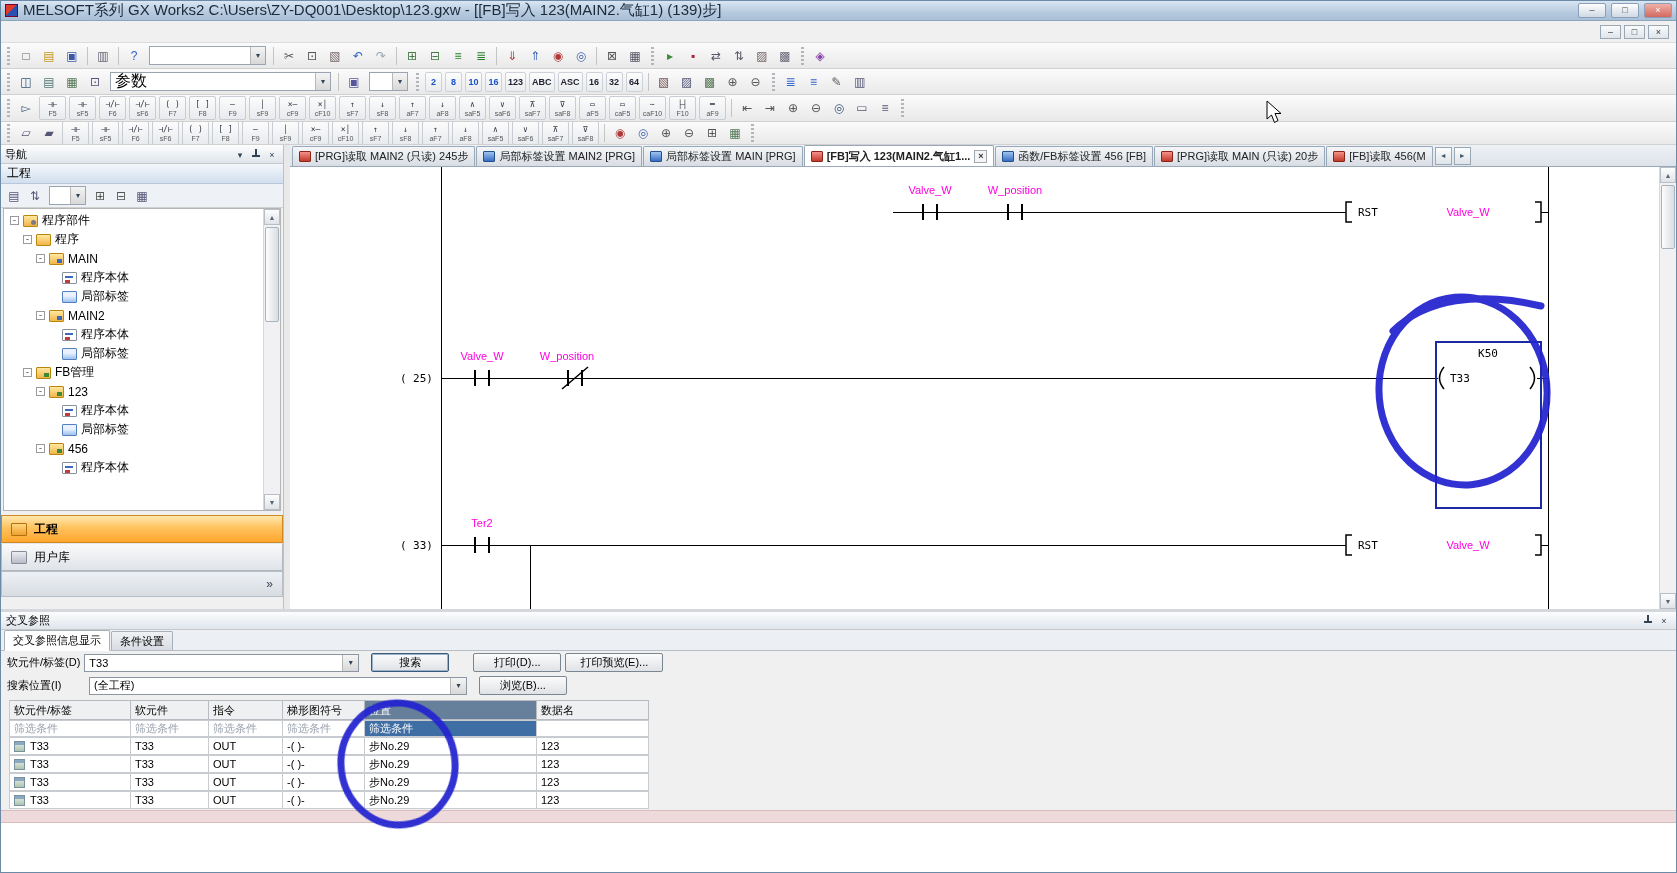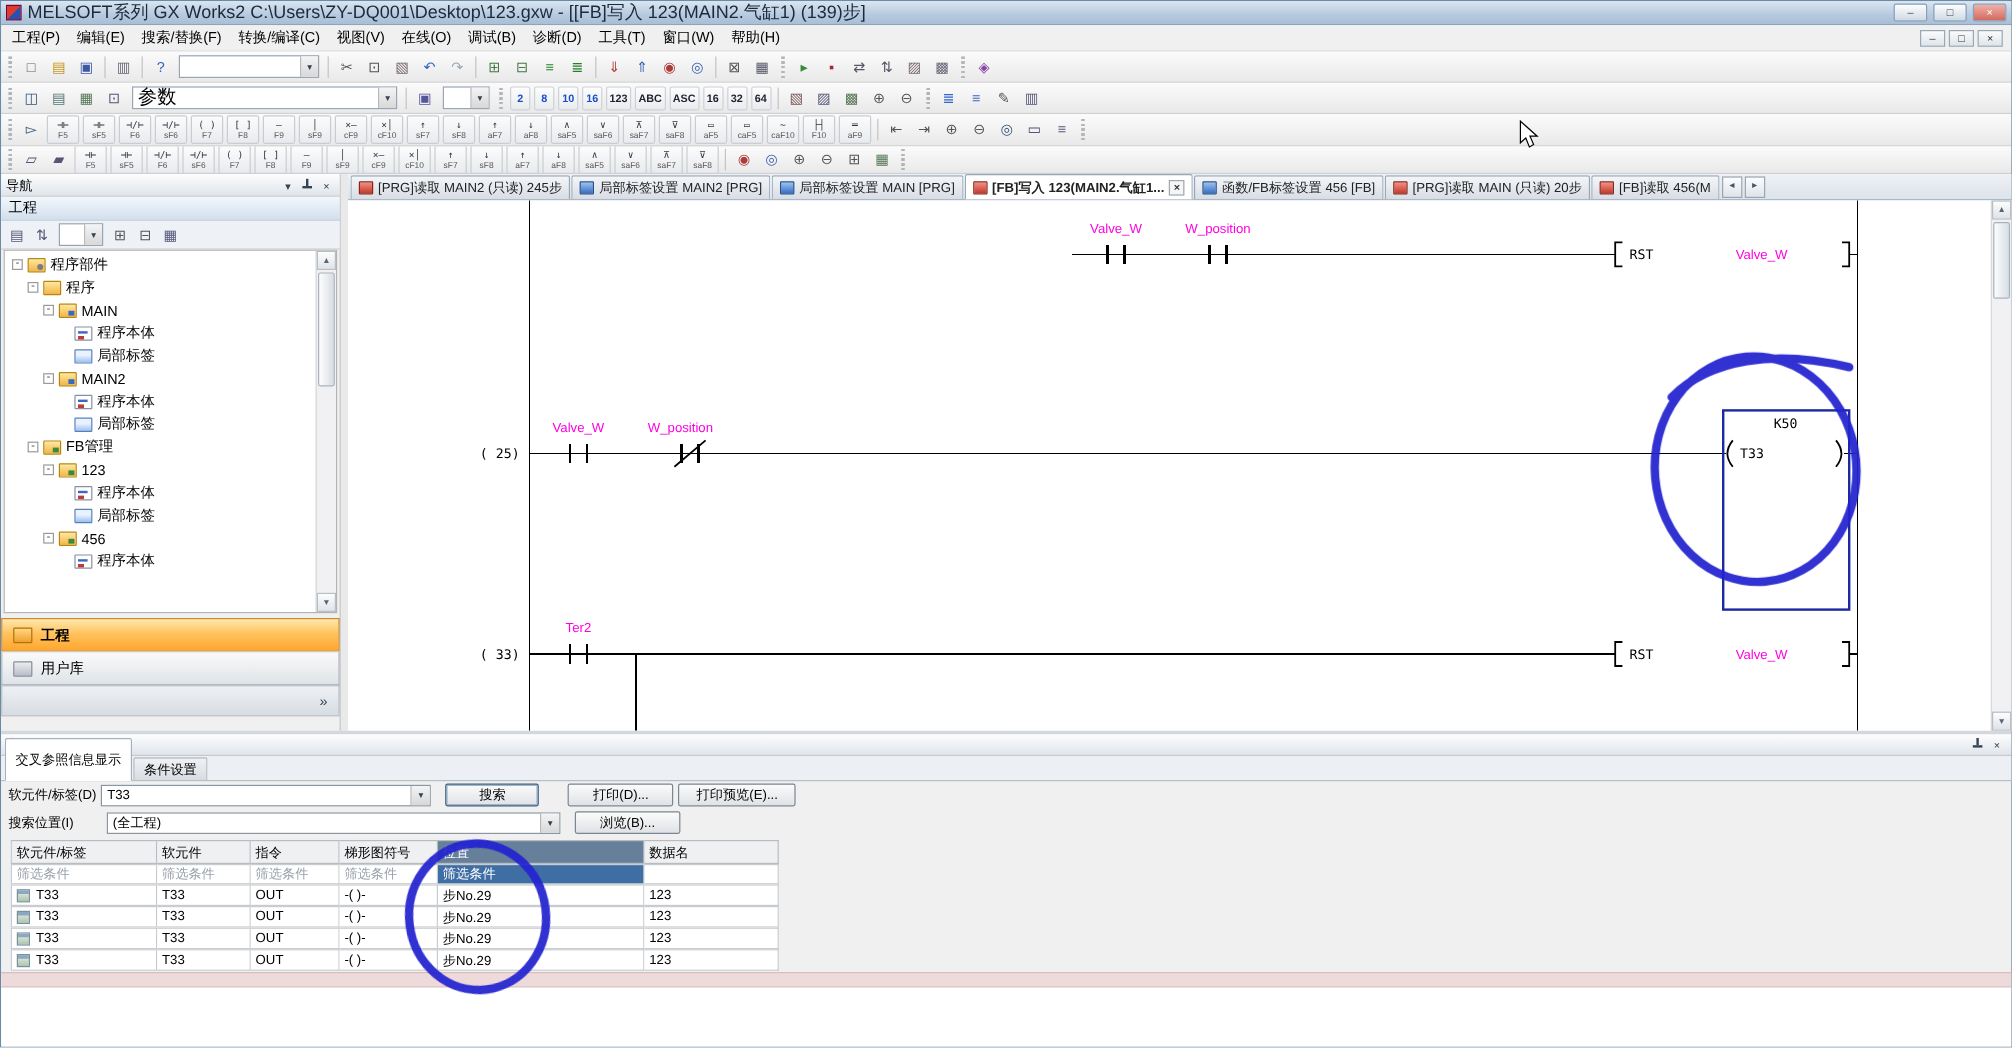--- a/index.html
+++ b/index.html
@@ -100,21 +100,21 @@
 .v-scroll .sb-thumb{top:18px;height:64px;}
 .lbl{fill:#ff00e0;font-size:11px;font-family:"Liberation Sans","DejaVu Sans",sans-serif;}
 .dev,.stp,.ins{fill:#000;font-size:11px;font-family:"DejaVu Sans Mono",monospace;}
 .sel-rect{fill:none;stroke:#1b2aa0;stroke-width:2;}
 
 
 .crossref{flex:1;min-height:0;display:flex;flex-direction:column;background:#f0f0f0;border-top:3px solid #d4d8dc;position:relative;}
 .cr-header{height:18px;flex:0 0 auto;display:flex;align-items:center;gap:4px;padding:0 5px;font-size:11px;background:linear-gradient(#fdfdfd,#dfe5ec);border-bottom:1px solid #c8c8c8;}
 .cr-tabs{height:21px;flex:0 0 auto;display:flex;align-items:flex-end;padding-left:3px;border-bottom:1px solid #b8bec6;background:#eceff3;}
 .cr-tab{height:19px;display:flex;align-items:center;padding:0 8px;font-size:11px;border:1px solid #a8b0ba;border-bottom:none;background:linear-gradient(#f0f2f4,#d8dce2);margin-right:1px;border-radius:2px 2px 0 0;}
-.cr-tab.active{background:#fff;margin-bottom:-1px;height:36px;border-bottom:1px solid #fff;}
+.cr-tab.active{background:#fff;margin-bottom:-1px;height:21px;border-bottom:1px solid #fff;}
 .cr-row1,.cr-row2{height:23px;flex:0 0 auto;display:flex;align-items:center;padding-left:6px;gap:4px;font-size:11px;}
 .cr-label{white-space:nowrap;}
 .cr-combo{display:inline-flex;align-items:center;border:1px solid #8a96a2;background:#fff;height:18px;padding-left:4px;}
 .cr-combo .val{display:inline-block;overflow:hidden;white-space:nowrap;font-size:11px;}
 .cr-combo .arr{width:16px;height:16px;background:linear-gradient(#f4f4f4,#d8d8d8);border-left:1px solid #b8b8b8;font-size:8px;display:flex;align-items:center;justify-content:center;color:#345;margin-left:3px;}
 .cr-btn{height:19px;border:1px solid #7a8691;border-radius:2px;background:linear-gradient(#fbfbfb,#dfe2e6);font-size:11px;padding:0 10px;display:inline-flex;align-items:center;justify-content:center;white-space:nowrap;}
 .cr-btn.primary{border-color:#3a5a7a;box-shadow:0 0 0 1px #9ab4cc inset;}
 .cr-table{margin:3px 0 0 8px;font-size:11px;}
 .cr-hrow,.cr-frow,.cr-drow{display:flex;}
 .cr-cell{border:1px solid #c8ccd0;border-left:none;padding:1px 4px;overflow:hidden;white-space:nowrap;display:flex;align-items:center;background:#fff;height:18px;}
@@ -138,33 +138,20 @@
 
   <div class="titlebar">
     <span class="app-icon"></span>
     <span class="title-text">MELSOFT系列 GX Works2 C:\Users\ZY-DQ001\Desktop\123.gxw - [[FB]写入 123(MAIN2.气缸1) (139)步]</span>
     <span class="win-btn">–</span>
     <span class="win-btn">□</span>
     <span class="win-btn close">×</span>
   </div>
 
   <div class="menubar">
-    <span class="menu-list">
-      <span class="menu-item">工程(P)</span>
-        <span class="menu-item">编辑(E)</span>
-        <span class="menu-item">搜索/替换(F)</span>
-        <span class="menu-item">转换/编译(C)</span>
-        <span class="menu-item">视图(V)</span>
-        <span class="menu-item">在线(O)</span>
-        <span class="menu-item">调试(B)</span>
-        <span class="menu-item">诊断(D)</span>
-        <span class="menu-item">工具(T)</span>
-        <span class="menu-item">窗口(W)</span>
-        <span class="menu-item">帮助(H)</span>
-    </span>
     <span class="mdi-controls">
       <span class="mdi-btn">–</span>
       <span class="mdi-btn">□</span>
       <span class="mdi-btn">×</span>
     </span>
   </div>
 
   <div class="toolbar tb1">
 
       <span class="tbx grip">

